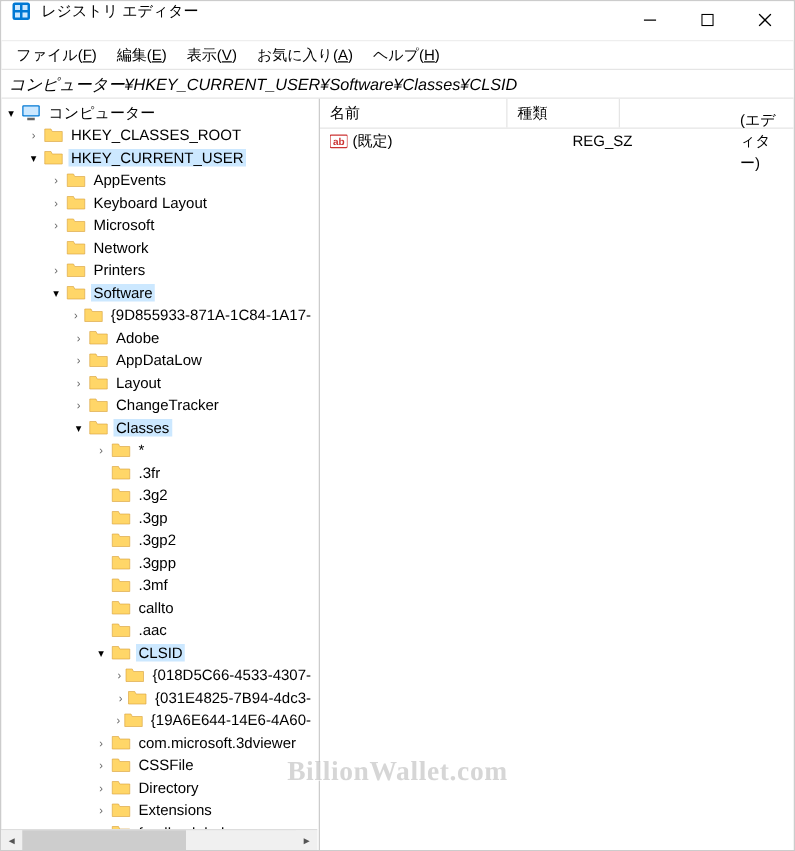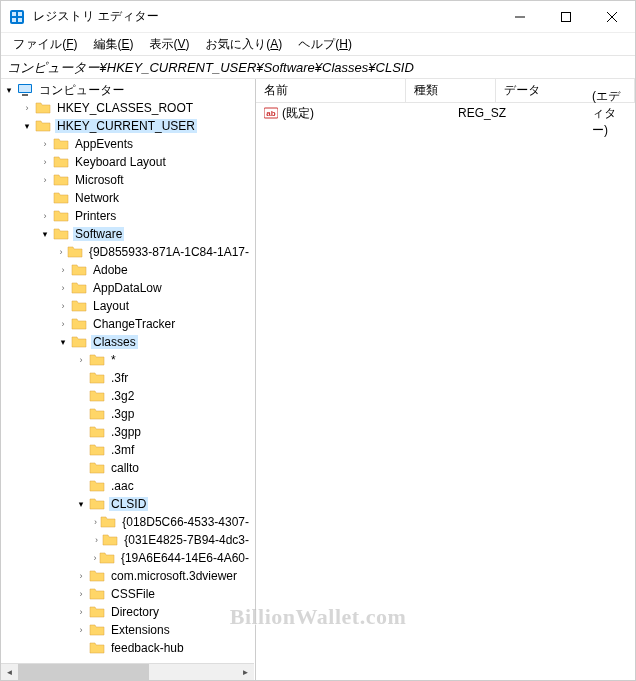--- a/index.html
+++ b/index.html
@@ -1,18 +1,18 @@
 <!DOCTYPE html>
 <html><head>
 <meta charset="utf-8">
 <style>
 * { box-sizing: border-box; margin: 0; padding: 0; font-family: 'Yu Gothic UI', 'Meiryo', sans-serif; }
 body { width: 636px; height: 681px; background: #fff; overflow: hidden; border: 1px solid #ccc; position: relative; }
 
-.titlebar { height: 32px; display: flex; align-items: center; padding-left: 8px; background: #fff; border-bottom: 1px solid #eee; }
+.titlebar { height: 32px; display: flex; padding-left: 8px; background: #fff; border-bottom: 1px solid #eee; }
 .titlebar-icon { width: 16px; height: 16px; margin-right: 8px; }
 .titlebar-text { font-size: 12px; flex: 1; }
 .titlebar-btns { display: flex; }
 .titlebar-btn { width: 46px; height: 30px; display: flex; align-items: center; justify-content: center; font-size: 10px; }
 
 .menubar { height: 22px; display: flex; align-items: center; padding: 0 4px; font-size: 12px; }
 .menu-item { padding: 2px 8px; }
 .menu-item u { text-decoration: underline; }
 
 .addressbar { height: 24px; border-top: 1px solid #e5e5e5; border-bottom: 1px solid #e5e5e5; padding: 3px 6px; font-size: 13px; background: #fff; font-style: italic; }
@@ -227,20 +227,27 @@
           <svg class="node-icon" viewBox="0 0 16 16">
             <path d="M1 3h5l1 2h8v8H1z" fill="#ffd668" stroke="#d9a23e" stroke-width="0.5"></path>
           </svg>
           <span class="node-label">.3gp</span>
         </div>
       <div class="tree-node" style="padding-left:72px">
           <span class="caret"></span>
           <svg class="node-icon" viewBox="0 0 16 16">
             <path d="M1 3h5l1 2h8v8H1z" fill="#ffd668" stroke="#d9a23e" stroke-width="0.5"></path>
           </svg>
+          <span class="node-label">.3gp2</span>
+        </div>
+      <div class="tree-node" style="padding-left:72px">
+          <span class="caret"></span>
+          <svg class="node-icon" viewBox="0 0 16 16">
+            <path d="M1 3h5l1 2h8v8H1z" fill="#ffd668" stroke="#d9a23e" stroke-width="0.5"></path>
+          </svg>
           <span class="node-label">.3gpp</span>
         </div>
       <div class="tree-node" style="padding-left:72px">
           <span class="caret"></span>
           <svg class="node-icon" viewBox="0 0 16 16">
             <path d="M1 3h5l1 2h8v8H1z" fill="#ffd668" stroke="#d9a23e" stroke-width="0.5"></path>
           </svg>
           <span class="node-label">.3mf</span>
         </div>
       <div class="tree-node" style="padding-left:72px">
@@ -330,21 +337,20 @@
           <div class="hscroll-thumb"></div>
         </div>
       <div class="hscroll-btn">►</div>
     </div>
   </div>
 
   <div class="list-panel">
     <div class="list-header">
       <div class="list-col" style="width:150px">名前</div>
       <div class="list-col" style="width:90px">種類</div>
-      <div class="list-col" style="flex:1">データ</div>
     </div>
     <div class="list-row">
       <div class="list-cell" style="width:150px">
         <svg class="val-icon" viewBox="0 0 14 14">
             <rect x="0" y="2" width="14" height="10" rx="1" fill="#fff" stroke="#cc3333"></rect>
             <text x="7" y="10" font-size="8" text-anchor="middle" fill="#cc3333" font-weight="bold">ab</text>
           </svg>
         <span>(既定)</span>
       </div>
       <div class="list-cell" style="width:90px">REG_SZ</div>

